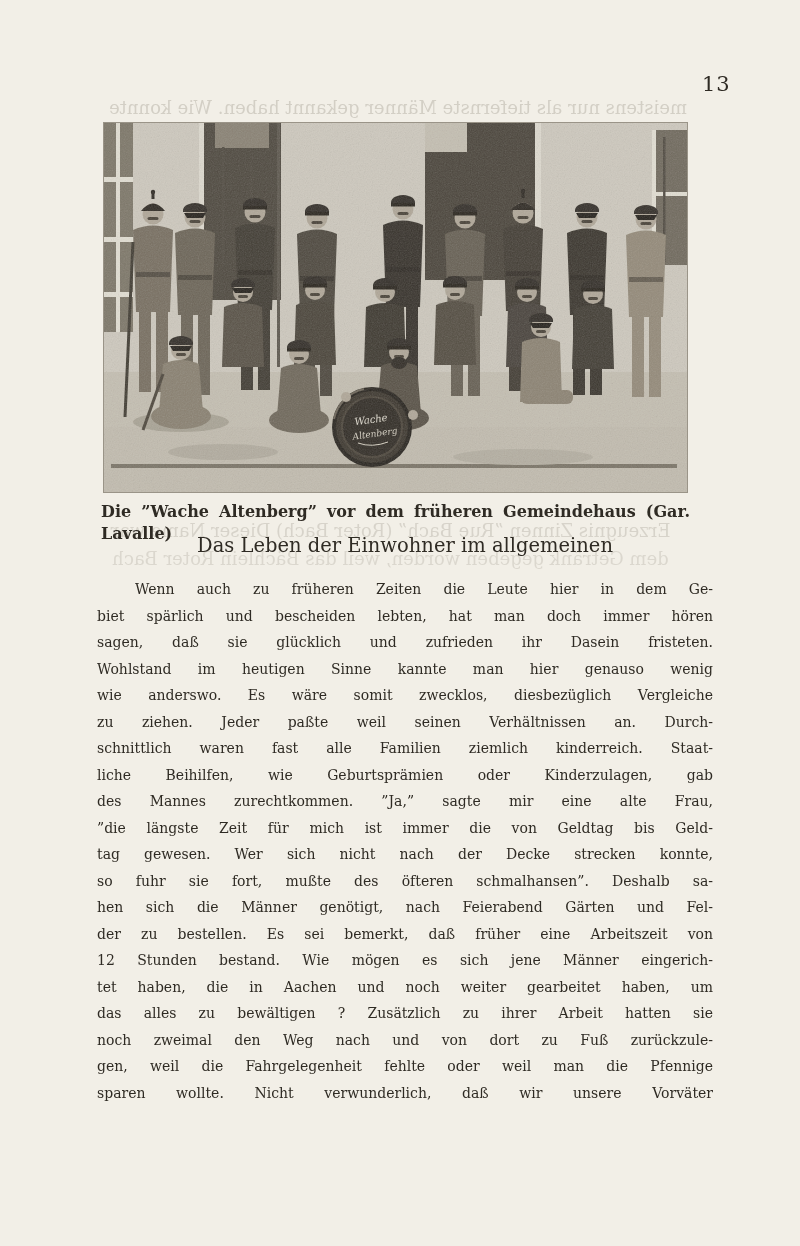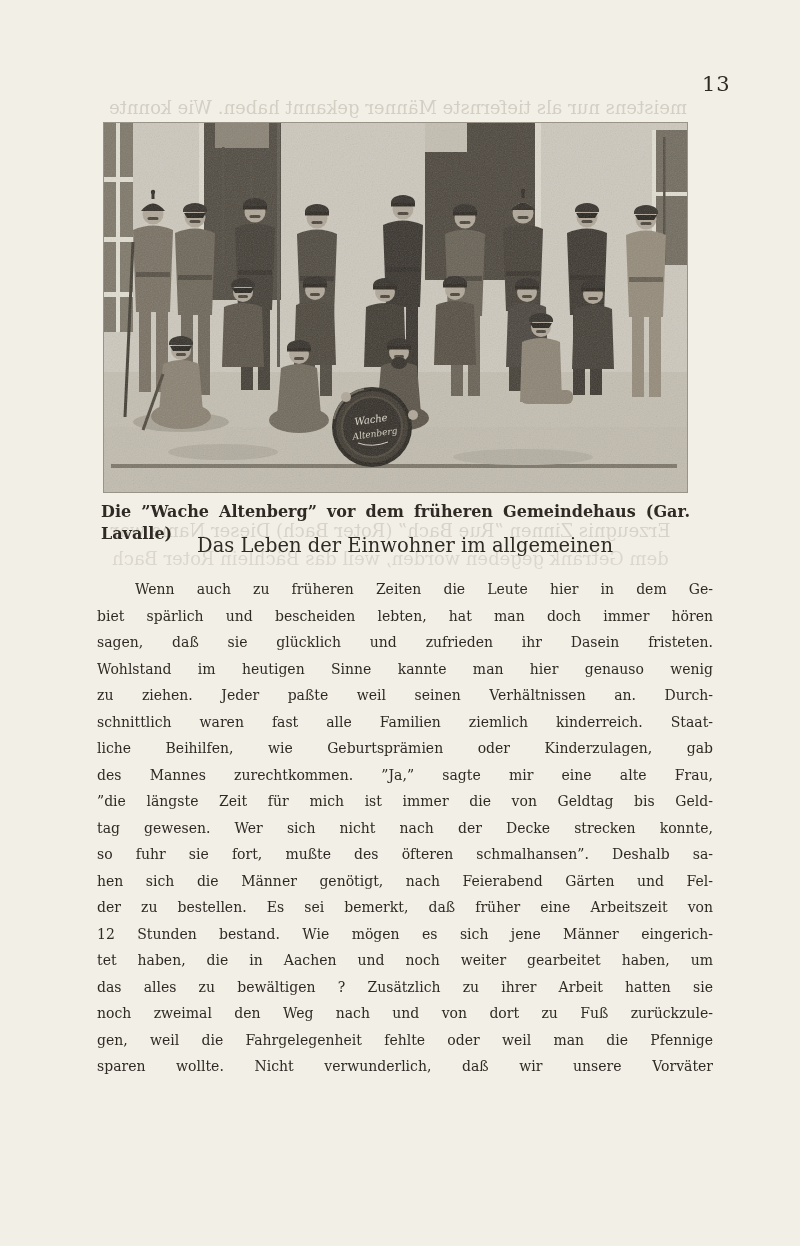--- a/index.html
+++ b/index.html
@@ -240,20 +240,21 @@
 
 <div class="abs" id="caption">Die ”Wache Altenberg” vor dem früheren Gemeindehaus (Gar. Lavalle)</div>
 
 <div class="abs" id="heading">Das Leben der Einwohner im allgemeinen</div>
 
 <div class="abs" id="bodytext">
   <div class="line indent">Wenn auch zu früheren Zeiten die Leute hier in dem Ge-</div>
   <div class="line">biet spärlich und bescheiden lebten, hat man doch immer hören</div>
   <div class="line">sagen, daß sie glücklich und zufrieden ihr Dasein fristeten.</div>
   <div class="line">Wohlstand im heutigen Sinne kannte man hier genauso wenig</div>
+  <div class="line">wie anderswo. Es wäre somit zwecklos, diesbezüglich Vergleiche</div>
   <div class="line">zu ziehen. Jeder paßte weil seinen Verhältnissen an. Durch-</div>
   <div class="line">schnittlich waren fast alle Familien ziemlich kinderreich. Staat-</div>
   <div class="line">liche Beihilfen, wie Geburtsprämien oder Kinderzulagen, gab</div>
   <div class="line">des Mannes zurechtkommen. ”Ja,” sagte mir eine alte Frau,</div>
   <div class="line">”die längste Zeit für mich ist immer die von Geldtag bis Geld-</div>
   <div class="line">tag gewesen. Wer sich nicht nach der Decke strecken konnte,</div>
   <div class="line">so fuhr sie fort, mußte des öfteren schmalhansen”. Deshalb sa-</div>
   <div class="line">hen sich die Männer genötigt, nach Feierabend Gärten und Fel-</div>
   <div class="line">der zu bestellen. Es sei bemerkt, daß früher eine Arbeitszeit von</div>
   <div class="line">12 Stunden bestand. Wie mögen es sich jene Männer eingerich-</div>

